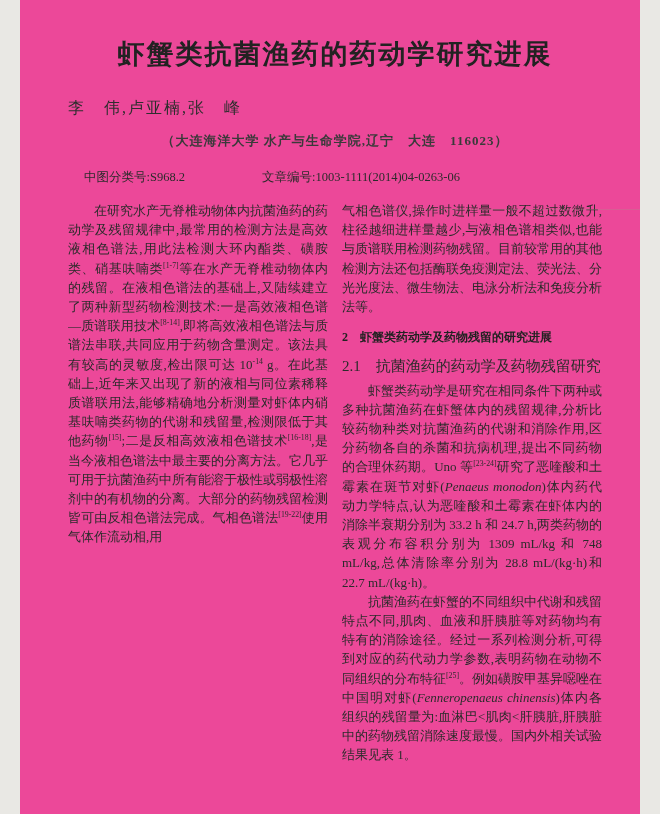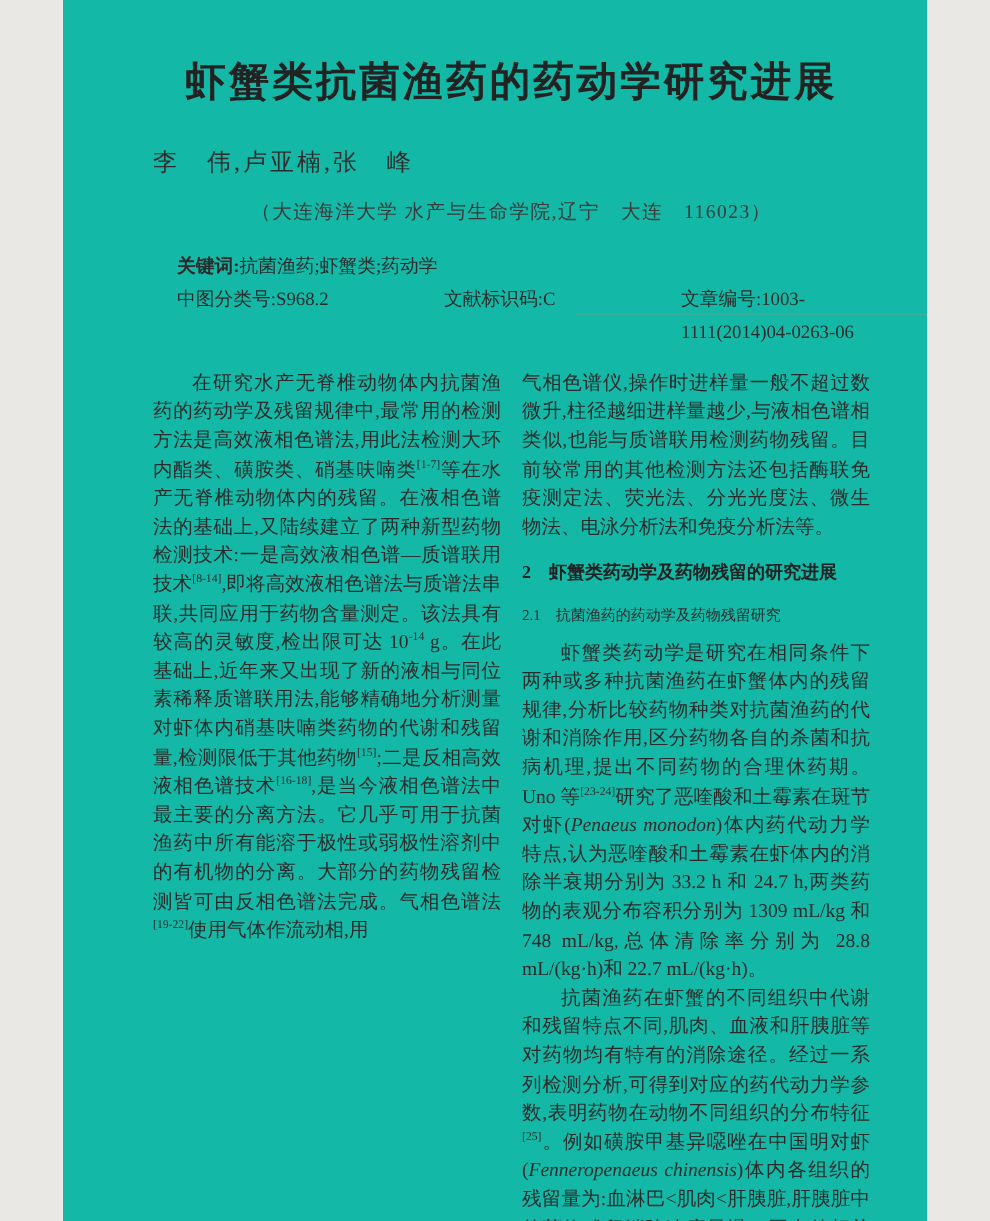--- a/index.html
+++ b/index.html
@@ -3,28 +3,28 @@
 <meta charset="utf-8">
 <style>
   html, body {
     margin: 0;
     padding: 0;
     background: #e9e8e4;
     font-family: "Liberation Serif", "DejaVu Serif", serif;
   }
   .page {
     position: relative;
-    width: 576px;
+    width: 620px;
     height: 814px;
     margin: 0 auto;
-    background: #14b8a6;
+    background: #ec4899;
     color: #2b2b2b;
     overflow: hidden;
     box-sizing: border-box;
-    padding: 30px 38px 0 60px;
+    padding: 30px 38px 0 48px;
   }
   
   .scan-artifact {
     position: absolute;
     top: 209px;
     left: 342px;
     width: 278px;
     height: 1px;
     background: rgba(160, 150, 138, 0.28);
   }
@@ -42,20 +42,21 @@
     font-size: 16px;
     letter-spacing: 2px;
     color: #2e2e2e;
   }
   .affiliation {
     margin-top: 13px;
     text-align: center;
     font-size: 13px;
     letter-spacing: 1px;
     color: #3a3a3a;
+    font-weight: bold;
   }
   .meta-block {
     margin-top: 16px;
     padding-left: 16px;
     font-size: 12.5px;
   }
   .meta-line { line-height: 22px; }
   .meta-line .label { font-weight: bold; }
   .ids-line {
     display: flex;
@@ -84,21 +85,21 @@
   .block.p-cont { text-indent: 0; }
   .block.h1 {
     font-weight: bold;
     font-size: 12px;
     margin: 12px 0 10px 0;
     text-indent: 0;
     color: #222;
   }
   .block.h2 {
     font-weight: normal;
-    font-size: 10px;
+    font-size: 15px;
     margin: 4px 0 4px 0;
     text-indent: 0;
   }
   .column sup {
     font-size: 0.6em;
     line-height: 0;
   }
   .column i {
     font-style: italic;
   }
@@ -110,26 +111,22 @@
 
   <div class="scan-artifact"></div>
 
   <h1 class="title">虾蟹类抗菌渔药的药动学研究进展</h1>
 
   <div class="authors">李　伟,卢亚楠,张　峰</div>
 
   <div class="affiliation">（大连海洋大学 水产与生命学院,辽宁　大连　116023）</div>
 
   <div class="meta-block">
-    <div class="meta-line">
-      <span class="label">关键词:</span><span>抗菌渔药;虾蟹类;药动学</span>
-    </div>
     <div class="ids-line">
       <span class="meta-item-1"><span class="label">中图分类号:</span><span>S968.2</span></span>
-      <span class="meta-item-2"><span class="label">文献标识码:</span><span>C</span></span>
       <span class="meta-item-3"><span class="label">文章编号:</span><span>1003-1111(2014)04-0263-06</span></span>
     </div>
   </div>
 
   <div class="columns">
     <div class="column" id="col-left">
         <div class="block p">在研究水产无脊椎动物体内抗菌渔药的药动学及残留规律中,最常用的检测方法是高效液相色谱法,用此法检测大环内酯类、磺胺类、硝基呋喃类<sup>[1-7]</sup>等在水产无脊椎动物体内的残留。在液相色谱法的基础上,又陆续建立了两种新型药物检测技术:一是高效液相色谱—质谱联用技术<sup>[8-14]</sup>,即将高效液相色谱法与质谱法串联,共同应用于药物含量测定。该法具有较高的灵敏度,检出限可达 10<sup>-14</sup> g。在此基础上,近年来又出现了新的液相与同位素稀释质谱联用法,能够精确地分析测量对虾体内硝基呋喃类药物的代谢和残留量,检测限低于其他药物<sup>[15]</sup>;二是反相高效液相色谱技术<sup>[16-18]</sup>,是当今液相色谱法中最主要的分离方法。它几乎可用于抗菌渔药中所有能溶于极性或弱极性溶剂中的有机物的分离。大部分的药物残留检测皆可由反相色谱法完成。气相色谱法<sup>[19-22]</sup>使用气体作流动相,用</div>
       </div>
     <div class="column" id="col-right">
         <div class="block p-cont">气相色谱仪,操作时进样量一般不超过数微升,柱径越细进样量越少,与液相色谱相类似,也能与质谱联用检测药物残留。目前较常用的其他检测方法还包括酶联免疫测定法、荧光法、分光光度法、微生物法、电泳分析法和免疫分析法等。</div>

